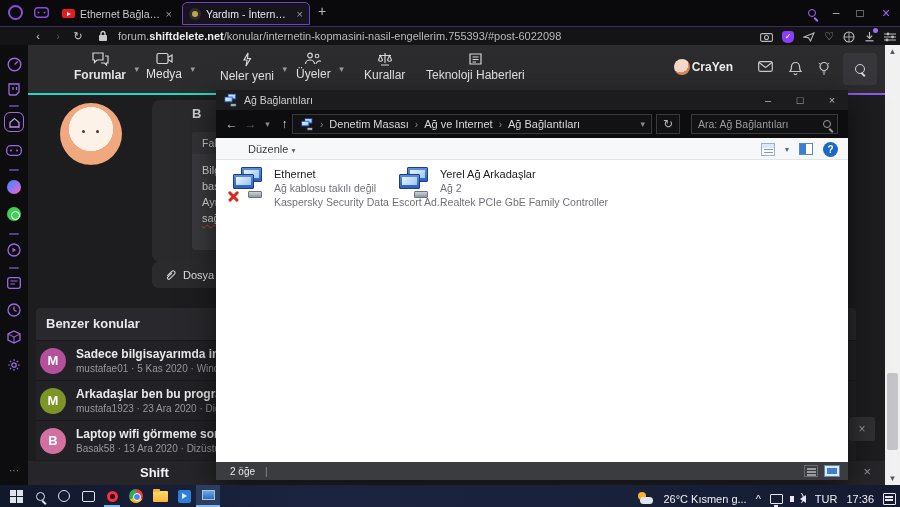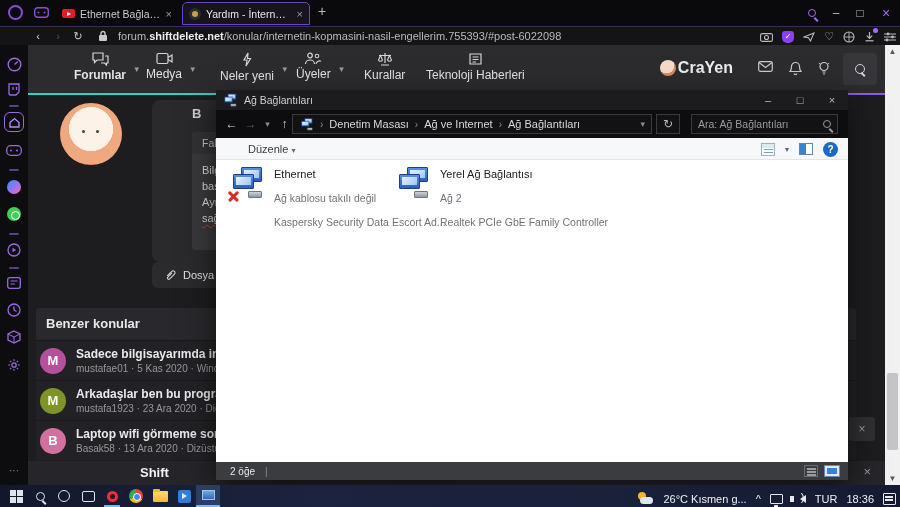--- a/index.html
+++ b/index.html
@@ -43,21 +43,21 @@
   .wapp::after{content:""; position:absolute; left:3.5px; top:3.5px; width:7px; height:7px; border:1.5px solid #fff; border-radius:50%;}
 
   
   .forum { position:absolute; left:28px; top:45px; width:857px; height:440px; background:#1d1d20; }
   .f-head { position:absolute; left:0; top:0; width:100%; height:48px; background:#2c2c2f; }
   .accent { position:absolute; left:0; top:48px; width:100%; height:2px; background:linear-gradient(90deg,#27d6c2 0 45%,#8a5cf0 80%); }
   .nav-item { position:absolute; top:7px; display:flex; flex-direction:column; align-items:center; gap:2px; color:#e2e2e4; font-size:12px; }
   .nav-item .nlabel { white-space:nowrap; }
   .nav-item.bold .nlabel { font-weight:bold; }
   .nchev { position:absolute; top:12px; color:#9a9a9e; font-size:9px; }
-  .f-user { position:absolute; top:14px; display:flex; align-items:center; gap:2px; color:#ececee; font-size:16px; font-weight:bold; }
+  .f-user { position:absolute; top:14px; display:flex; align-items:center; gap:2px; color:#ececee; font-size:12px; font-weight:bold; }
   .f-ava { width:16px; height:16px; border-radius:50%; background:radial-gradient(circle at 40% 35%,#f6d9c8 0 55%,#d98a5f 56% 100%); }
   .fh-ic { position:absolute; top:16px; color:#c9c9cd; }
   .fh-search { position:absolute; top:8px; width:34px; height:32px; background:#37373b; border-radius:4px; display:flex; align-items:center; justify-content:center; color:#d5d5d8; }
 
   .big-ava { position:absolute; left:32px; top:58px; width:62px; height:62px; border-radius:50%;
      background:radial-gradient(circle at 50% 42%,#fdf2e7 0 46%,#f0a97e 47% 74%,#e08b59 75% 100%); }
   .big-ava .eye { position:absolute; top:27px; width:3px; height:3px; border-radius:50%; background:#4a3a30; }
 
   .editor { position:absolute; left:124px; top:55px; width:520px; height:162px; background:#2a2a2d; border-radius:8px; }
   .ed-tools { position:absolute; left:40px; top:6px; display:flex; gap:16px; color:#cfcfd2; font-size:13px; }
@@ -109,21 +109,21 @@
   .adapter { position:absolute; top:6px; display:flex; gap:8px; }
   .net-icon { position:relative; width:38px; height:36px; flex:0 0 auto; }
   .mon { position:absolute; width:21px; height:15px; background:linear-gradient(#5a8fe0,#2c5fc0); border:1px solid #1d3f86; border-radius:1px; }
   .mon::after { content:""; position:absolute; left:2px; top:2px; right:2px; bottom:3px; background:linear-gradient(135deg,#eaf4ff,#9cc6f0); }
   .mon.back { left:13px; top:1px; } .mon.front { left:5px; top:8px; }
   .plug { position:absolute; left:20px; top:25px; width:14px; height:7px; background:linear-gradient(#cfd4da,#8f969e); border:1px solid #6e757d; border-radius:1px; }
   .redx { position:absolute; left:0px; top:24px; width:11px; height:11px; }
   .redx::before,.redx::after { content:""; position:absolute; left:-1px; top:4.5px; width:13px; height:2.6px; background:#d82c20; border-radius:1px; }
   .redx::before { transform:rotate(45deg);} .redx::after { transform:rotate(-45deg);}
   .ad-name { color:#202024; font-size:11px; margin-top:2px; }
-  .ad-line { color:#70707a; font-size:10.5px; margin-top:12px; white-space:nowrap; }
+  .ad-line { color:#70707a; font-size:10.5px; margin-top:2px; white-space:nowrap; }
   .x-status { position:absolute; left:0; bottom:0; width:100%; height:18px; background:#3b3c40; display:flex; align-items:center; color:#e8e8ea; font-size:10px; padding-left:14px; gap:10px; }
   .st-sep { color:#8a8a8e; }
   .st-right { position:absolute; right:8px; top:3px; display:flex; gap:6px; }
   .st-ico1 { width:14px; height:12px; border:1px solid #6a6b70; position:relative; }
   .st-ico1::after{content:""; position:absolute; left:2px; top:2px; width:9px; height:1.5px; background:#9a9ba0; box-shadow:0 3px 0 #9a9ba0, 0 6px 0 #9a9ba0;}
   .st-ico2 { width:16px; height:12px; border:1px solid #5f87b5; background:#dce9f7; position:relative; }
   .st-ico2::after{content:""; position:absolute; left:2px; top:2px; right:2px; bottom:2px; background:#3f7fd0;}
 
   
   .taskbar { position:absolute; left:0; top:485px; width:900px; height:22px; background:linear-gradient(90deg,#12182b,#1b2340 35%,#18203a 70%,#141b31); display:flex; align-items:center; }
@@ -512,21 +512,21 @@
           <div class="ad-line">Kaspersky Security Data Escort Ad...</div>
         </span>
       </div>
       <div class="adapter" style="left:178px;">
         <span class="net-icon">
           <span class="mon back"></span>
             <span class="mon front"></span>
             <span class="plug"></span>
         </span>
         <span>
-          <div class="ad-name">Yerel Ağ Bağlantısı</div>
+          <div class="ad-name">Yerel Ağ Arkadaşlar</div>
           <div class="ad-line">Ağ 2</div>
           <div class="ad-line">Realtek PCIe GbE Family Controller</div>
         </span>
       </div>
     </div>
     <div class="x-status">
       <span>2 öğe</span>
       <span class="st-sep">|</span>
       <span class="st-right">
         <span class="st-ico1"></span>
@@ -572,18 +572,18 @@
     <div class="tray">
       <span class="weather">
           <span class="sun"></span>
           <span class="cloud"></span>
         </span>
       <span><span>26°C</span> <span>Kısmen g...</span></span>
       <span>^</span>
       <span class="tray-mon"></span>
       <span class="spk" style="margin-left:8px;"></span>
       <span>TUR</span>
-      <span>18:36</span>
+      <span>17:36</span>
       <span class="action"></span>
     </div>
   </div>
 
 </div>
 
 </body></html>

